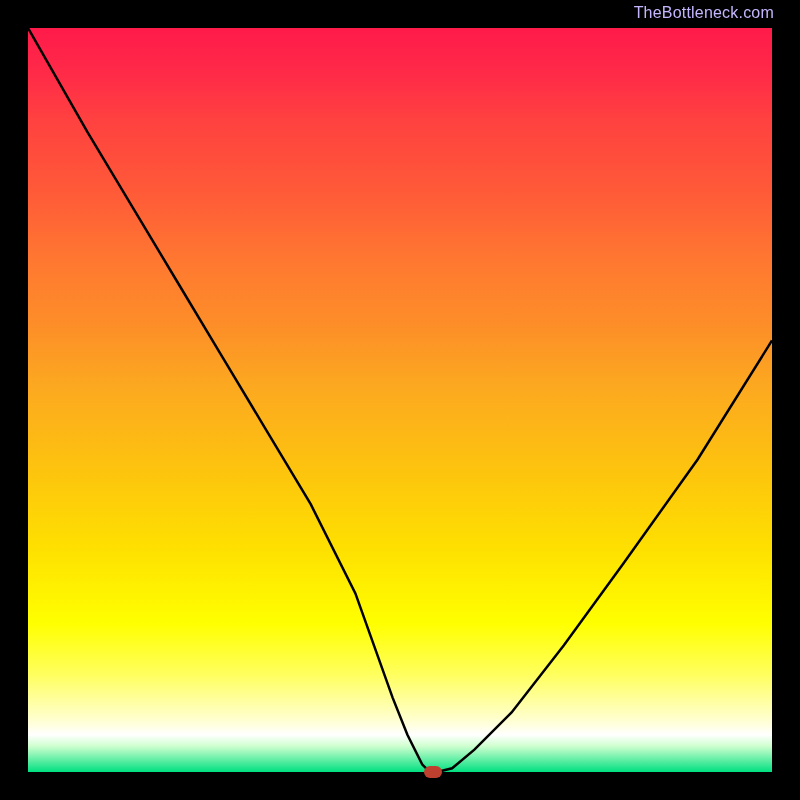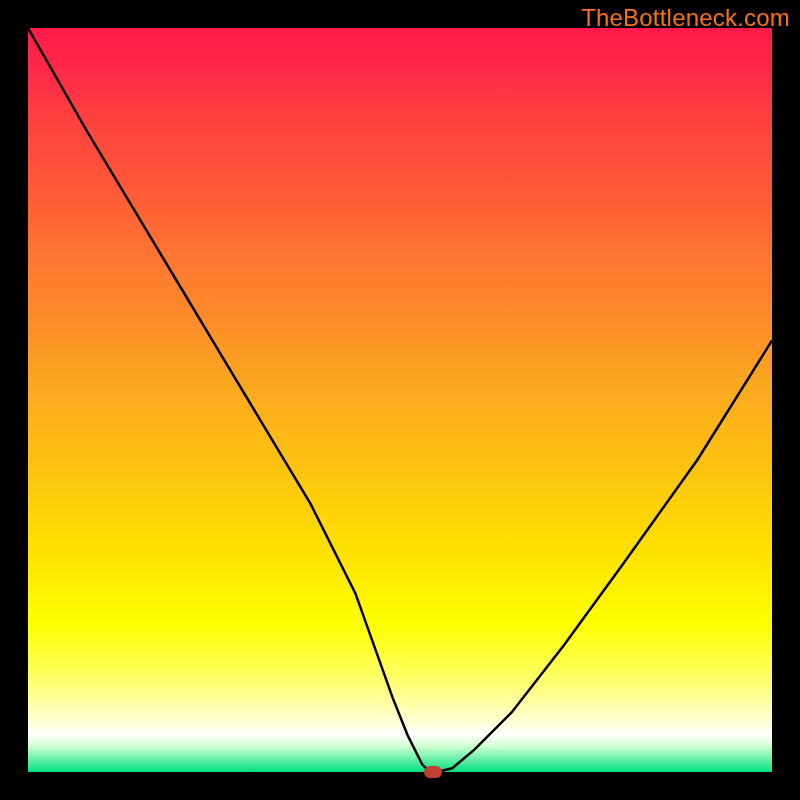--- a/index.html
+++ b/index.html
@@ -13,23 +13,23 @@
   }
   .chart-container {
     position: relative;
     width: 800px;
     height: 800px;
     background: #000;
   }
   .attribution {
     position: absolute;
     top: 4px;
-    right: 10px;
-    color: #f97316;
-    font-size: 24px;
+    right: 26px;
+    color: #c4b5fd;
+    font-size: 16px;
     letter-spacing: 0.2px;
     z-index: 10;
   }
   .plot-area {
     position: absolute;
     left: 28px;
     top: 28px;
     width: 744px;
     height: 744px;
     background: linear-gradient(to bottom,

